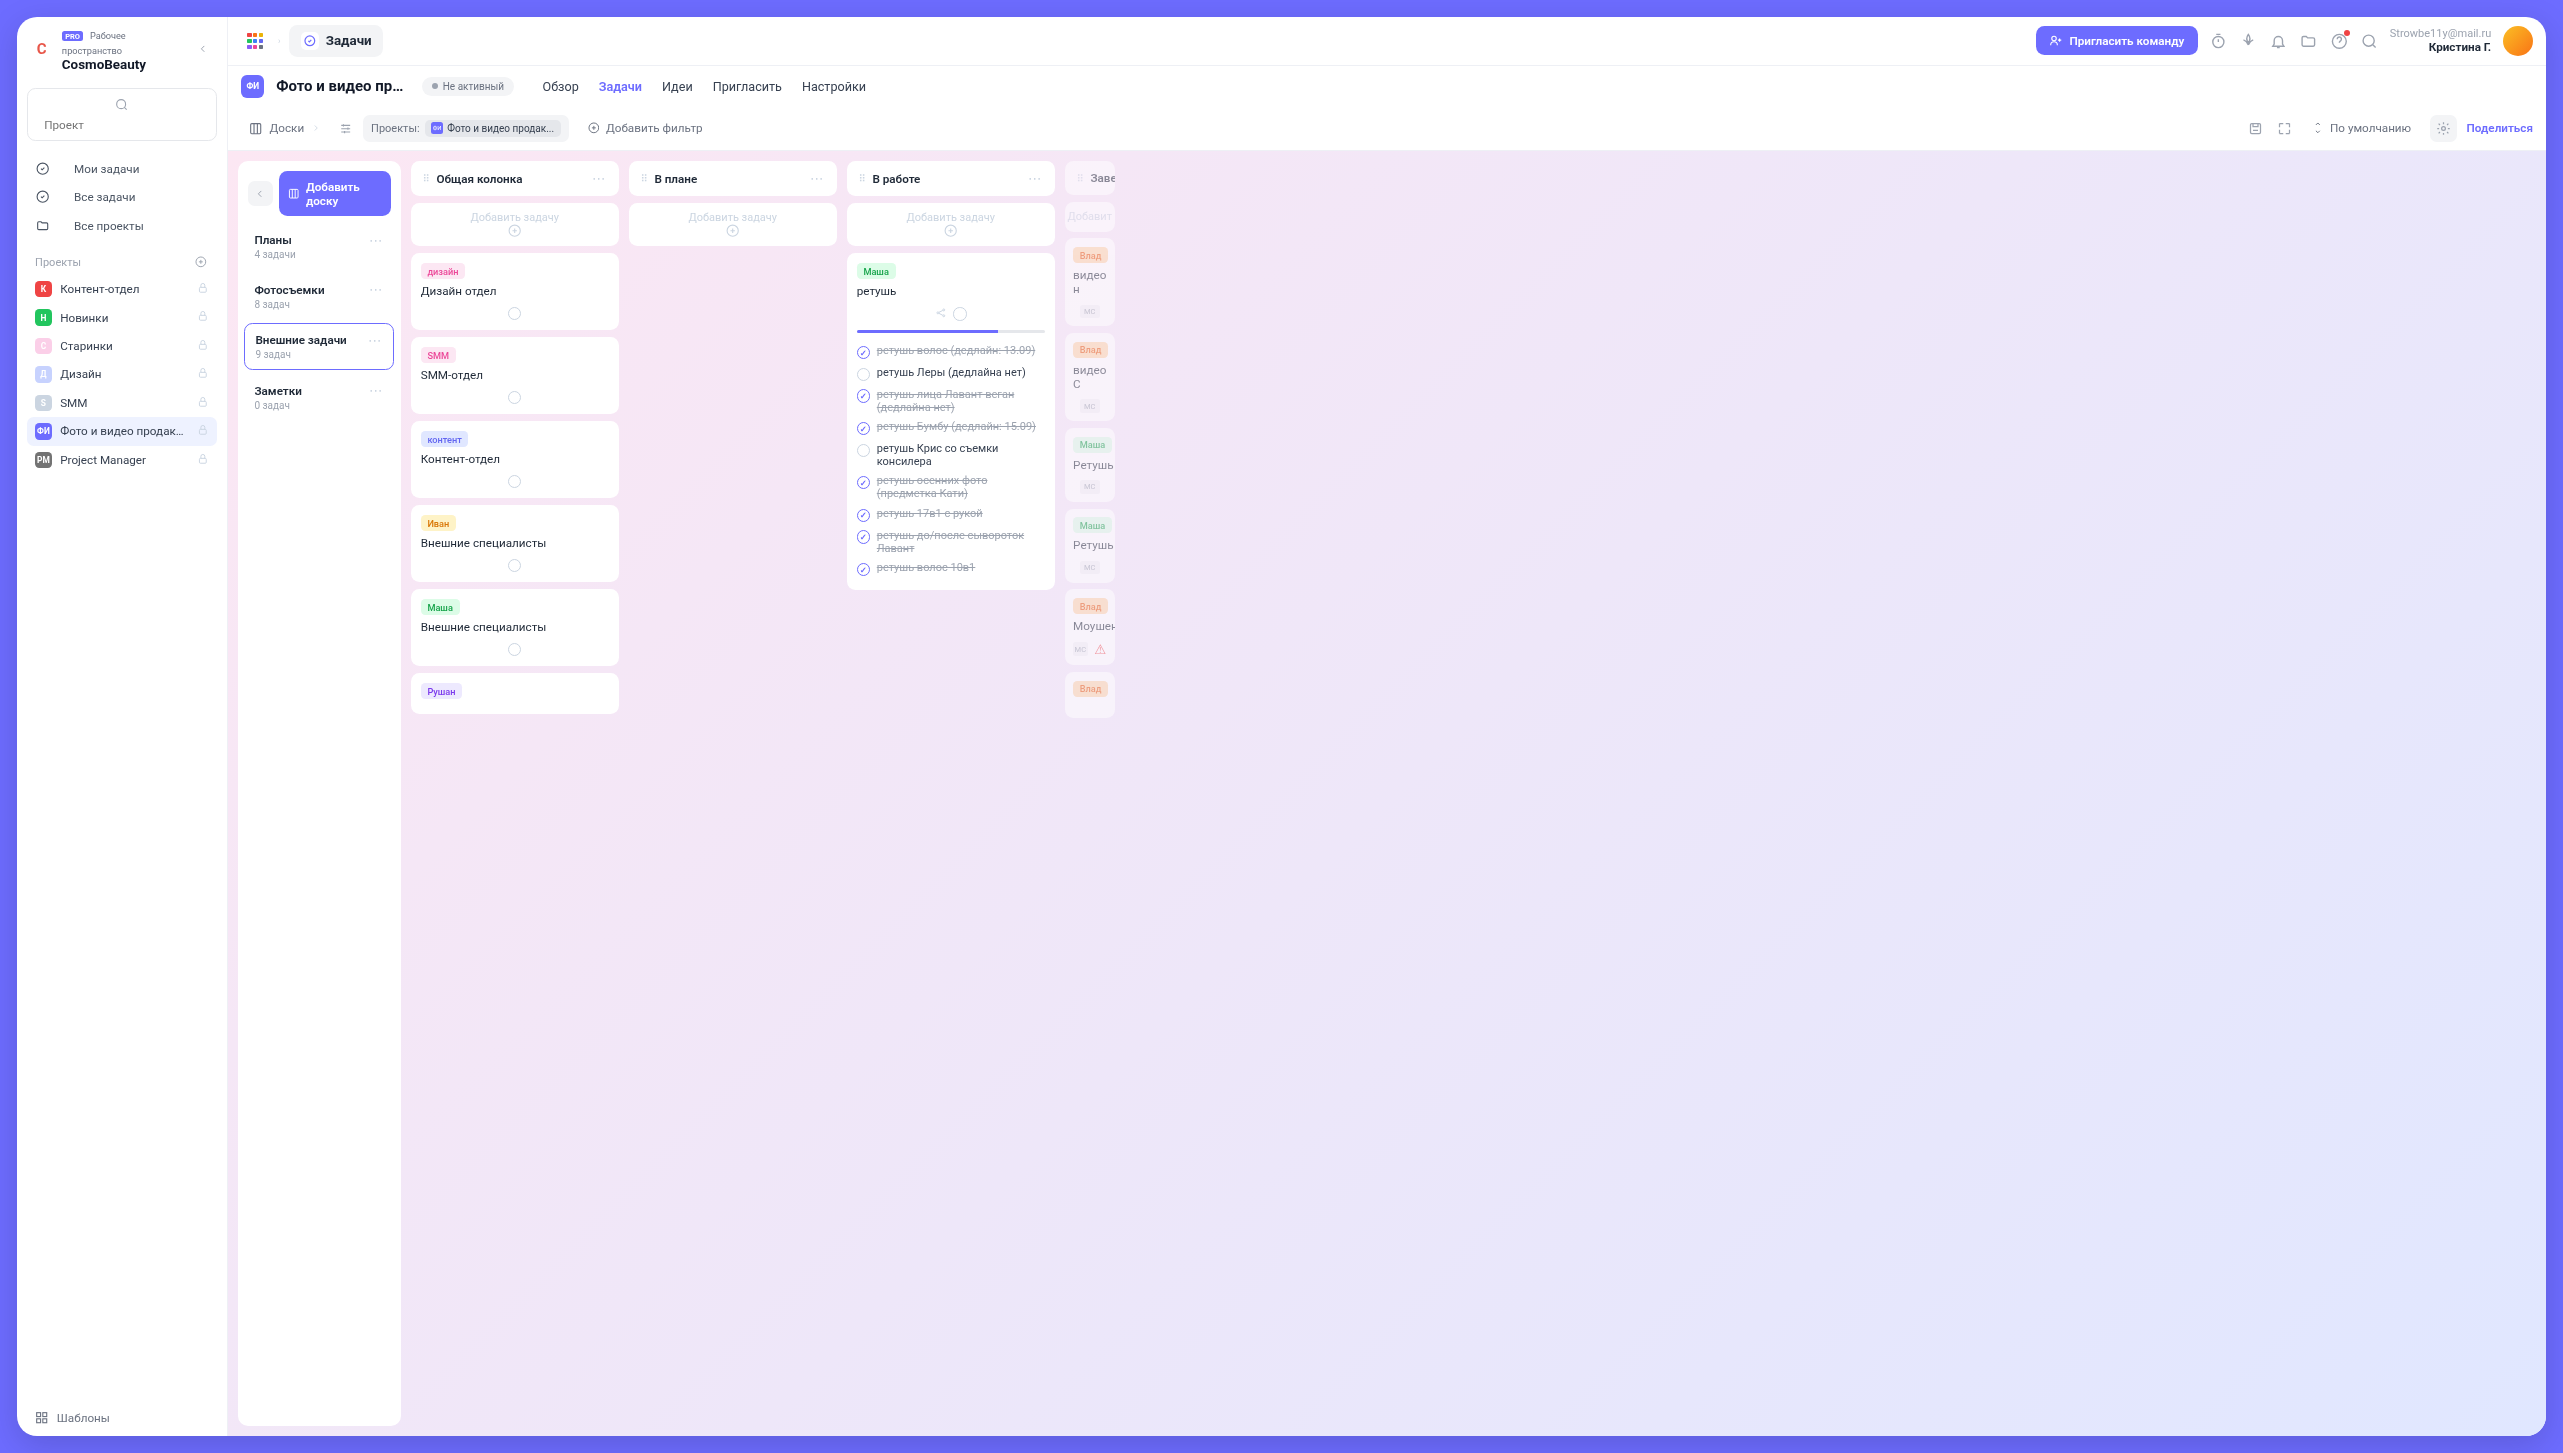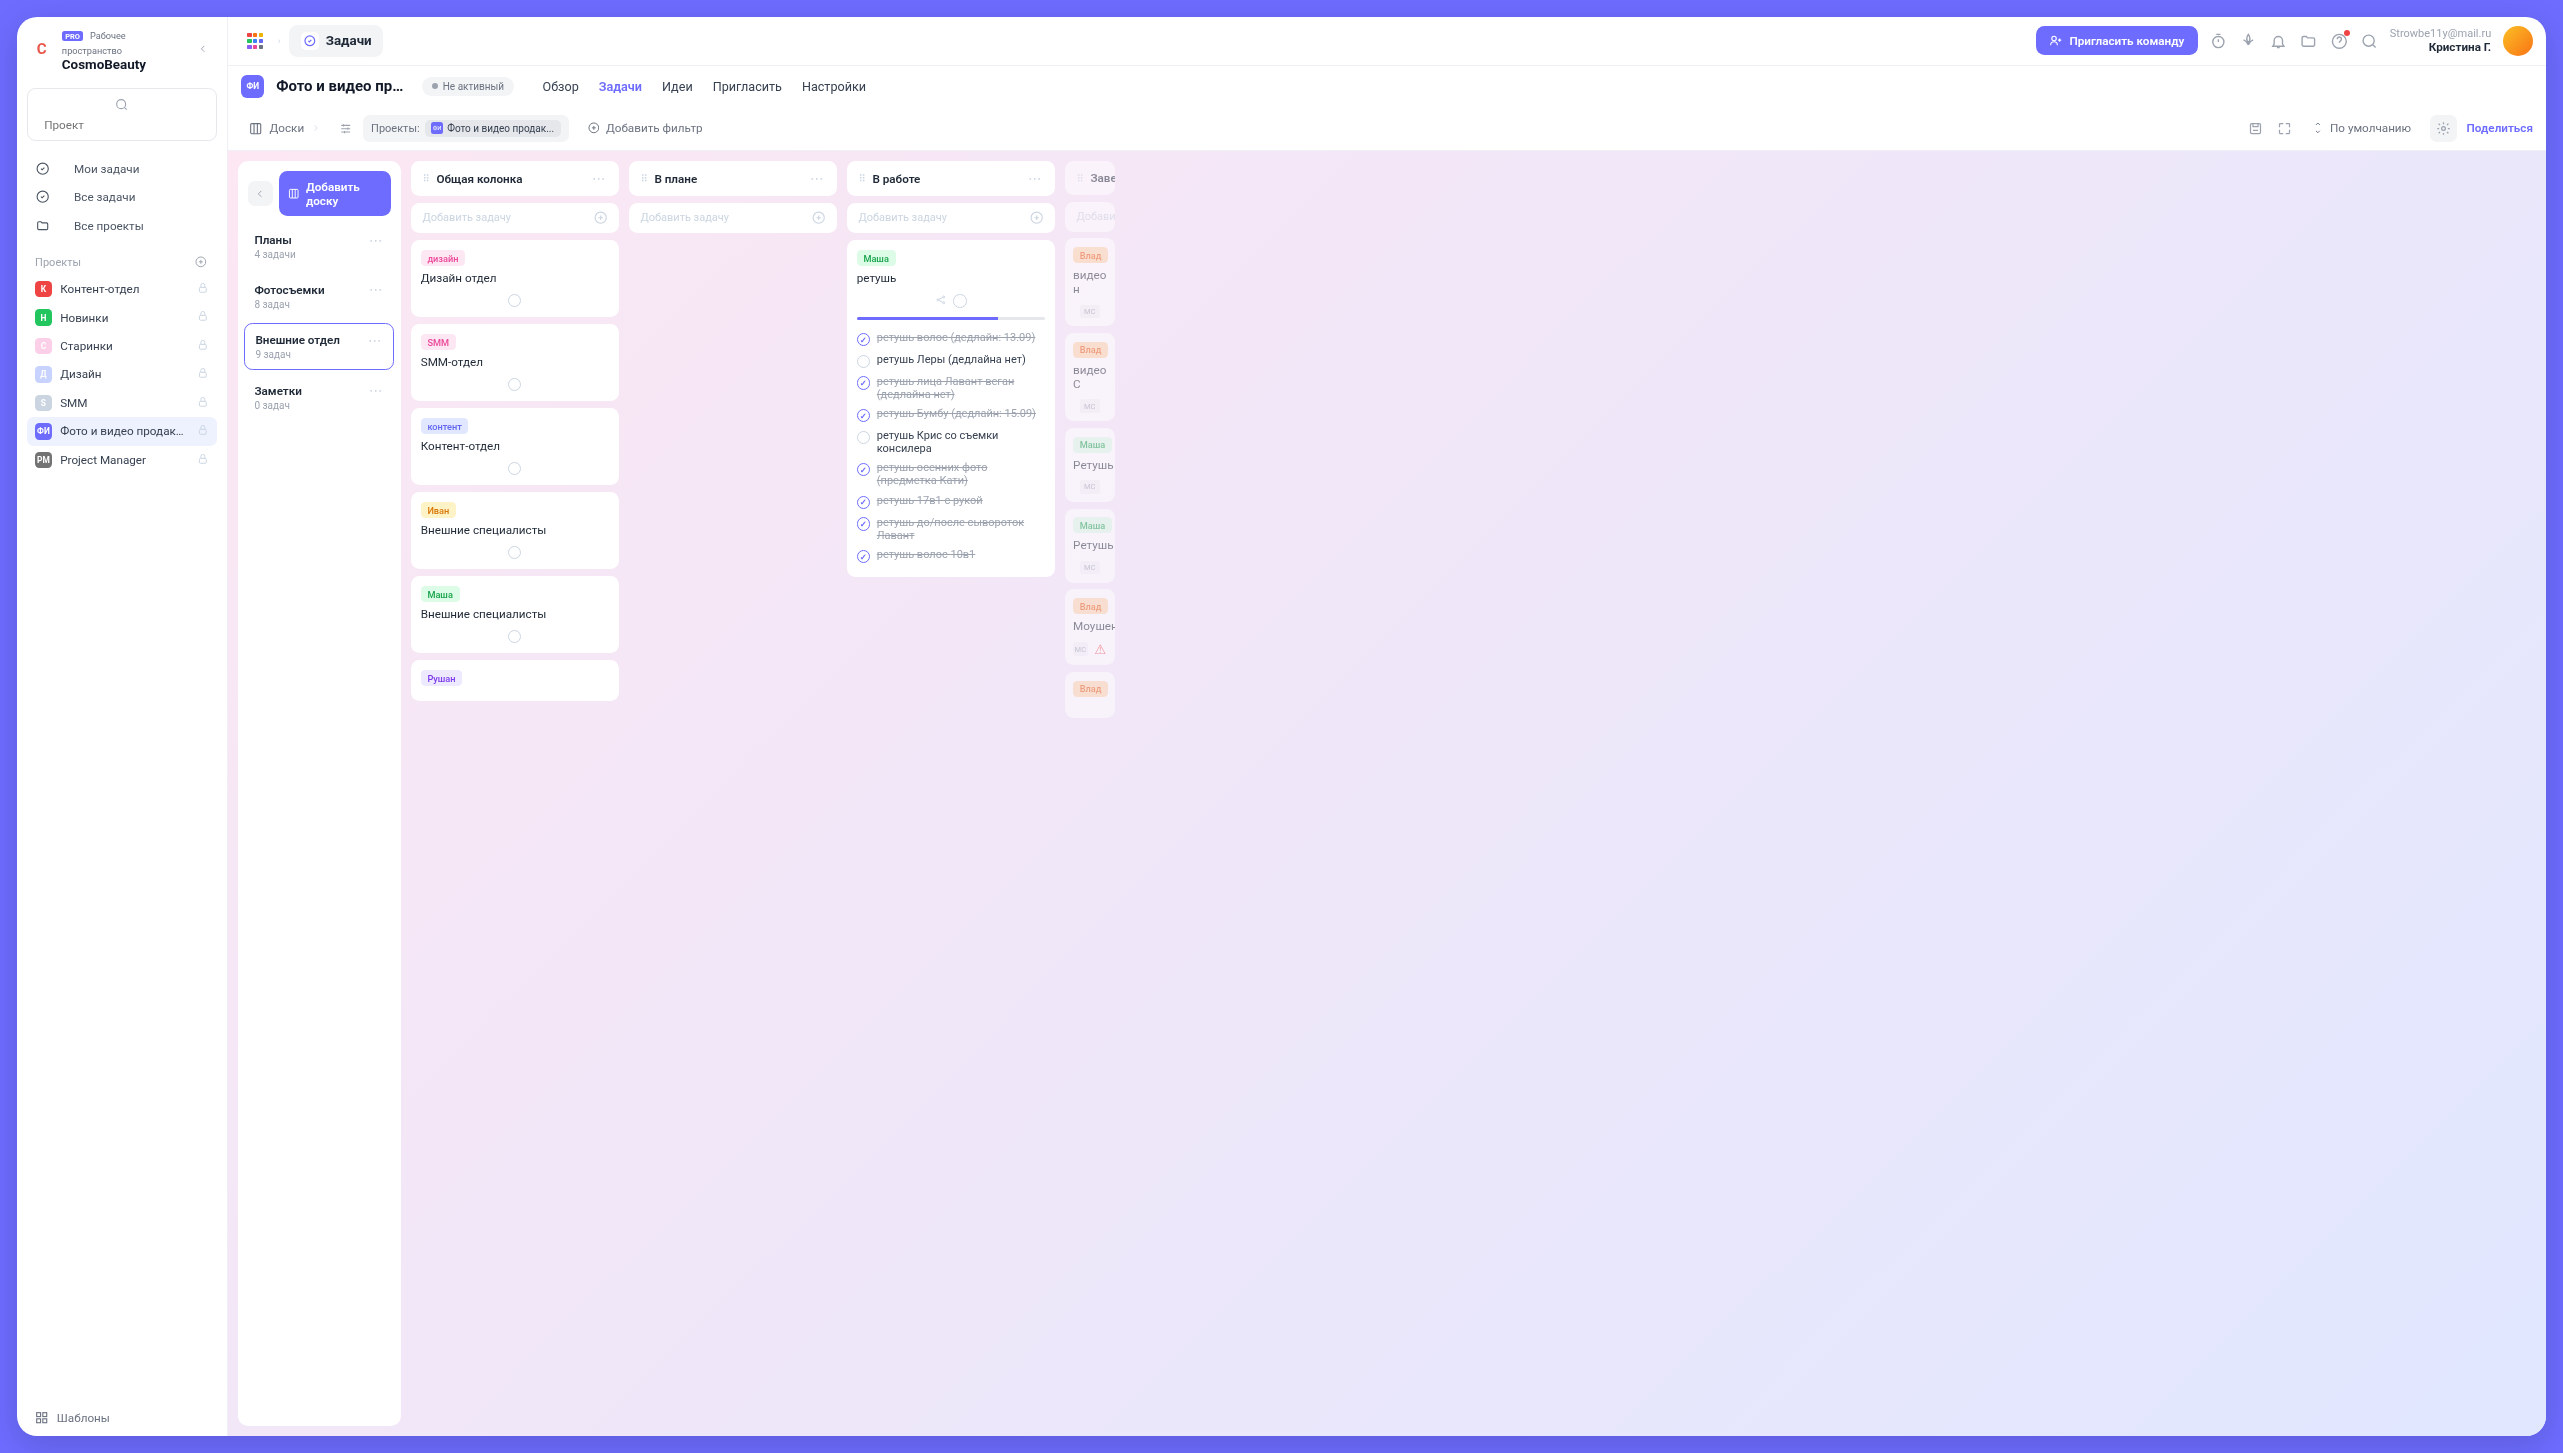--- a/index.html
+++ b/index.html
@@ -75,21 +75,21 @@
 .board-item.selected { border: 1.3px solid #6d6cff; }
 .board-item-head { display: flex; justify-content: space-between; align-items: center; }
 .board-name { font-weight: 600; font-size: 11.7px; color: #1f2937; }
 .board-count { font-size: 10px; color: #9ca3af; margin-top: 1.7px; }
 .dots { color: #cbd5e1; cursor: pointer; letter-spacing: 1.7px; }
 
 .column { width: 208px; flex-shrink: 0; }
 .col-head { background: #fff; border-radius: 8.4px; padding: 10px 11.7px; display: flex; align-items: center; gap: 6.7px; }
 .drag-handle { color: #cbd5e1; cursor: grab; font-size: 10px; }
 .col-title { flex: 1; font-weight: 600; font-size: 11.7px; color: #1f2937; }
-.add-task { background: #fff; border-radius: 8.4px; padding: 8.4px 11.7px; margin-top: 6.7px; display: flex; align-items: center; justify-content: space-between; color: #cbd5e1; font-size: 11px; cursor: pointer; }
+.add-task { background: #fff; border-radius: 8.4px; padding: 8.4px 11.7px; margin-top: 6.7px; display: flex; align-items: center; justify-content: space-between; color: #cbd5e1; font-size: 11px; cursor: pointer; flex-direction: column; }
 .card { background: #fff; border-radius: 8.4px; padding: 10px; margin-top: 6.7px; cursor: pointer; }
 .tag { display: inline-block; padding: 2.5px 6.7px; border-radius: 4.2px; font-size: 9.2px; font-weight: 500; margin-bottom: 5px; }
 .card-title { font-size: 11.7px; color: #1f2937; }
 .card-foot { display: flex; justify-content: center; align-items: center; gap: 6.7px; margin-top: 8.4px; }
 .circle { width: 13.4px; height: 13.4px; border: 1.3px solid #cbd5e1; border-radius: 50%; }
 .checklist { margin-top: 8.4px; }
 .check-item { display: flex; align-items: flex-start; gap: 6.7px; padding: 3.3px 0; font-size: 11px; }
 .check-icon { width: 13.4px; height: 13.4px; border-radius: 50%; border: 1.3px solid #6d6cff; flex-shrink: 0; margin-top: 1.7px; display: flex; align-items: center; justify-content: center; }
 .check-icon.done::after { content: "✓"; color: #6d6cff; font-size: 8.4px; font-weight: 700; }
 .check-icon.empty { border-color: #cbd5e1; }
@@ -418,21 +418,21 @@
             </div>
             <div class="board-item">
               <div class="board-item-head">
                 <span class="board-name">Фотосъемки</span>
                 <span class="dots">⋯</span>
               </div>
     <div class="board-count">8 задач</div>
             </div>
             <div class="board-item selected">
               <div class="board-item-head">
-                <span class="board-name">Внешние отдел</span>
+                <span class="board-name">Внешние задачи</span>
                 <span class="dots">⋯</span>
               </div>
     <div class="board-count">9 задач</div>
             </div>
             <div class="board-item">
               <div class="board-item-head">
                 <span class="board-name">Заметки</span>
                 <span class="dots">⋯</span>
               </div>
     <div class="board-count">0 задач</div>

